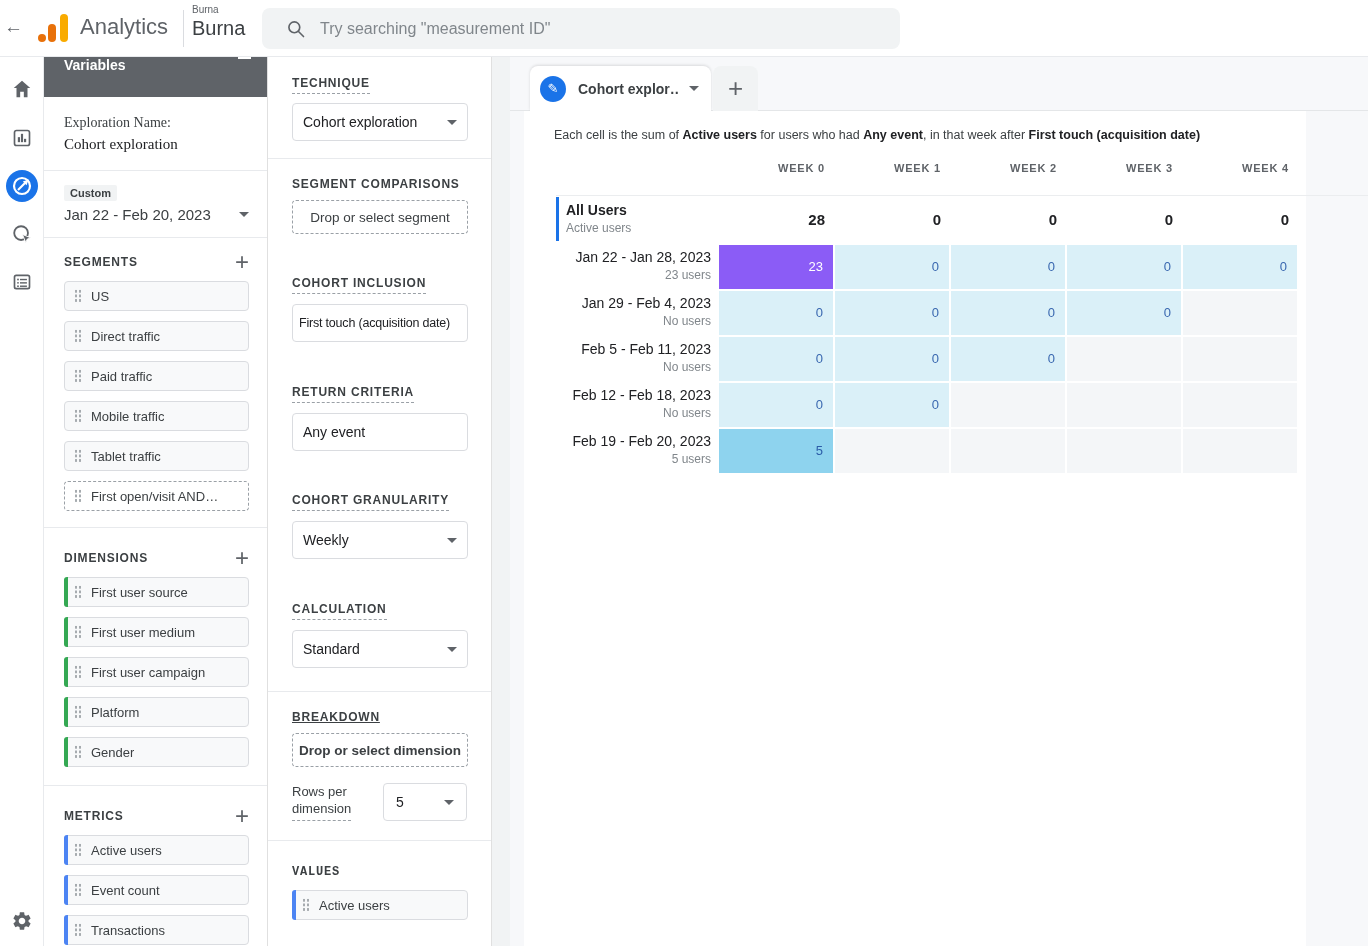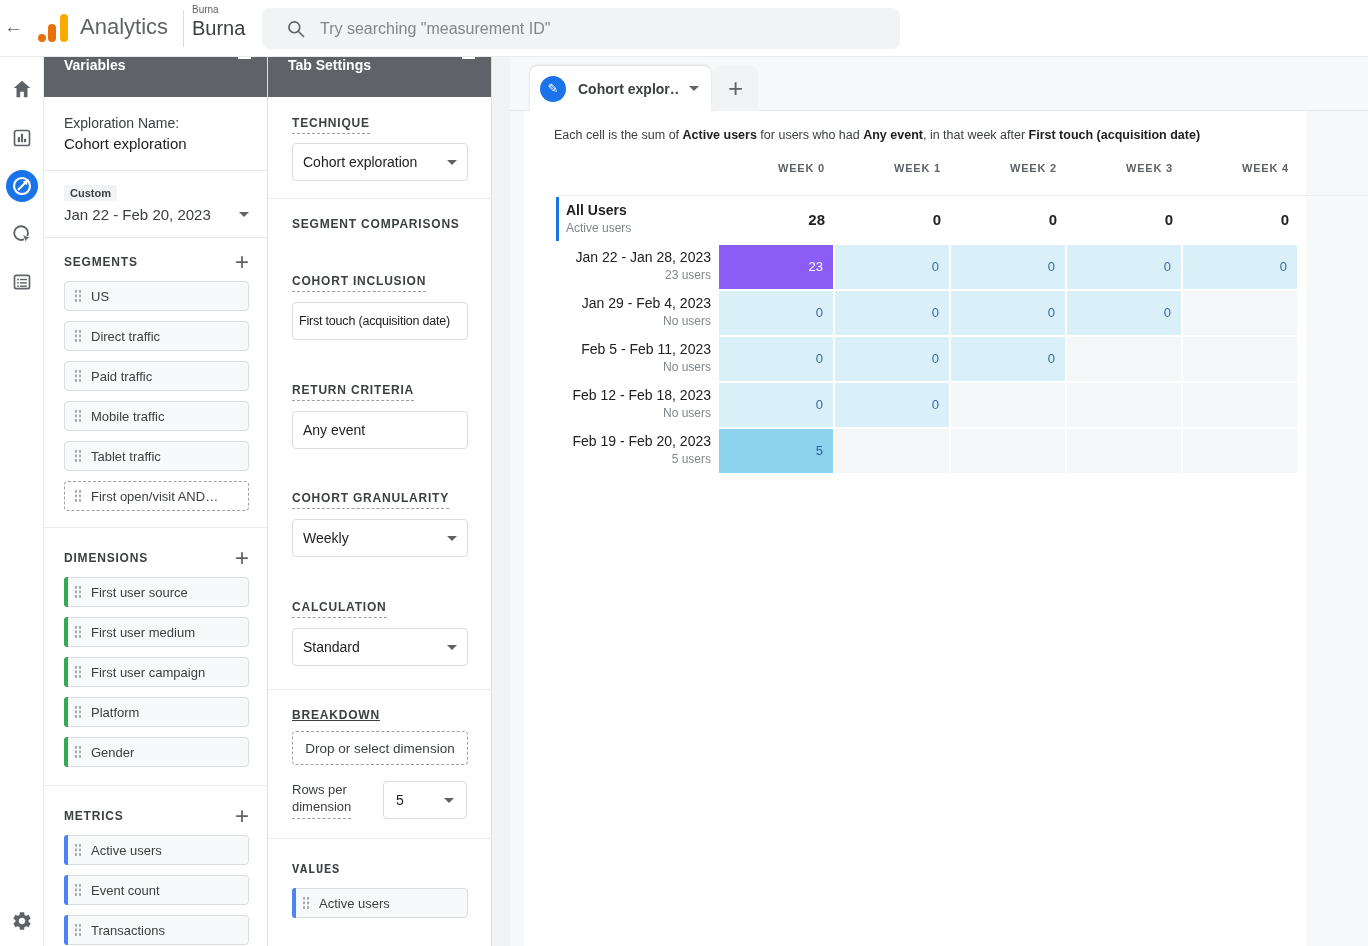--- a/index.html
+++ b/index.html
@@ -36,21 +36,21 @@
   .hr-full { border-top:1px solid #e8eaed; }
   .sec-label { font-size:12px; font-weight:bold; color:#3c4043; letter-spacing:.8px; }
   .dash-u { display:inline-block; border-bottom:1px dashed #9aa0a6; padding-bottom:3px; }
   .plus { font-size:24px; font-weight:300; color:#5f6368; line-height:20px; cursor:pointer; }
   .caret { width:0; height:0; border-left:5px solid transparent; border-right:5px solid transparent; border-top:5.5px solid #5f6368; }
   .dots { width:8px; height:14px; flex:none; background-image:radial-gradient(#a6abaf 1.1px, transparent 1.4px); background-size:4px 4.6px; }
 
   
   .panel.variables { left:44px; width:224px; }
   .vp-block { padding:0 18px 0 20px; }
-  .name-block { padding-top:16px; padding-bottom:15px; }
+  .name-block { padding-top:16px; padding-bottom:15px;font-family:Liberation Serif, serif; }
   .name-label { font-size:14px; color:#3c4043; line-height:20px; }
   .name-value { font-size:15px; color:#202124; line-height:22px; }
   .date-block { padding-top:12px; padding-bottom:14px; }
   .badge { display:inline-block; background:#f1f3f4; color:#3c4043; font-size:11px; font-weight:bold; padding:2px 6px; border-radius:2px; }
   .date-row { margin-top:5px; display:flex; align-items:center; justify-content:space-between; font-size:15px; color:#3c4043; cursor:pointer; }
   .sec-head { display:flex; align-items:center; justify-content:space-between; height:20px; }
   .seg-section { padding-top:14px; padding-bottom:16px; }
   .dim-section { padding-top:20px; padding-bottom:18px; }
   .met-section { padding-top:20px; padding-bottom:6px; }
   .chiplist { margin-top:9px; }
@@ -278,34 +278,31 @@
           </div>
         <div class="chip blue">
             <span class="dots"></span>
             <span class="lbl">Transactions</span>
           </div>
       </div>
     </div>
   </div>
 
   <div class="panel tabsettings">
-    <div class="panel-header">
-      <span class="panel-title">Tab Settings</span>
-      <span class="min-bar"></span>
-    </div>
     <div class="ts-content">
       <div class="ts-label"><span class="sec-label dash-u">TECHNIQUE</span></div>
       <div class="select-box">
         <span style="font-size:14px;">Cohort exploration</span>
         <span class="caret"></span>
       </div>
 
       <div class="ts-hr"></div>
 
       <div style="margin-top:15px;"><span class="sec-label">SEGMENT COMPARISONS</span></div>
+      <div class="drop-dashed">Drop or select segment</div>
 
       <div style="margin-top:39px;"><span class="sec-label dash-u">COHORT INCLUSION</span></div>
       <div class="select-box noc" style="margin-top:10px; padding:0 6px; font-size:12.5px; letter-spacing:-0.2px;">
         <span>First touch (acquisition date)</span>
       </div>
 
       <div style="margin-top:40px;"><span class="sec-label dash-u">RETURN CRITERIA</span></div>
       <div class="select-box noc" style="margin-top:10px;">
         <span style="font-size:14px;">Any event</span>
       </div>
@@ -318,21 +315,21 @@
 
       <div style="margin-top:40px;"><span class="sec-label dash-u">CALCULATION</span></div>
       <div class="select-box" style="margin-top:10px;">
         <span style="font-size:14px;">Standard</span>
         <span class="caret"></span>
       </div>
 
       <div class="ts-hr" style="margin-top:23px;"></div>
 
       <div style="margin-top:15px;text-decoration:underline;"><span class="sec-label">BREAKDOWN</span></div>
-      <div class="drop-dashed" style="">Drop or select dimension</div>
+      <div class="drop-dashed" style="font-weight:bold;">Drop or select dimension</div>
 
       <div class="rows-row">
         <div class="rows-label">
           <div>Rows per</div>
           <div class="dash-u">dimension</div>
         </div>
         <div class="mini-select">
           <span>5</span>
           <span class="caret"></span>
         </div>

